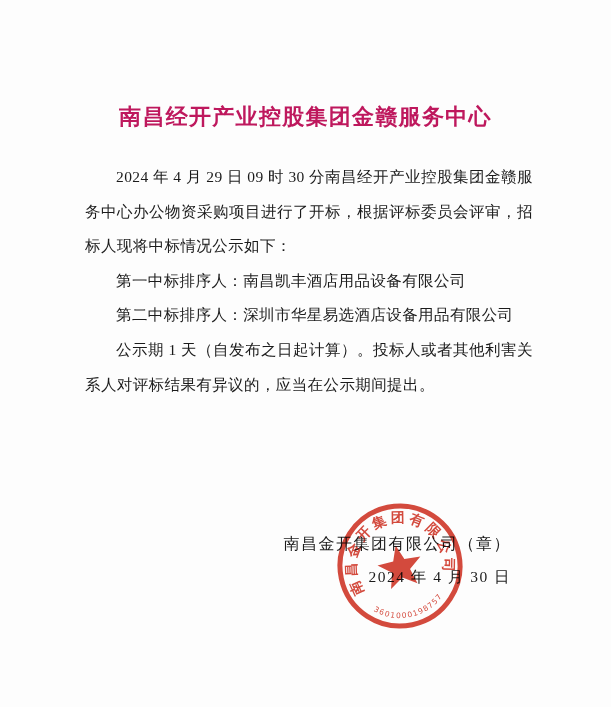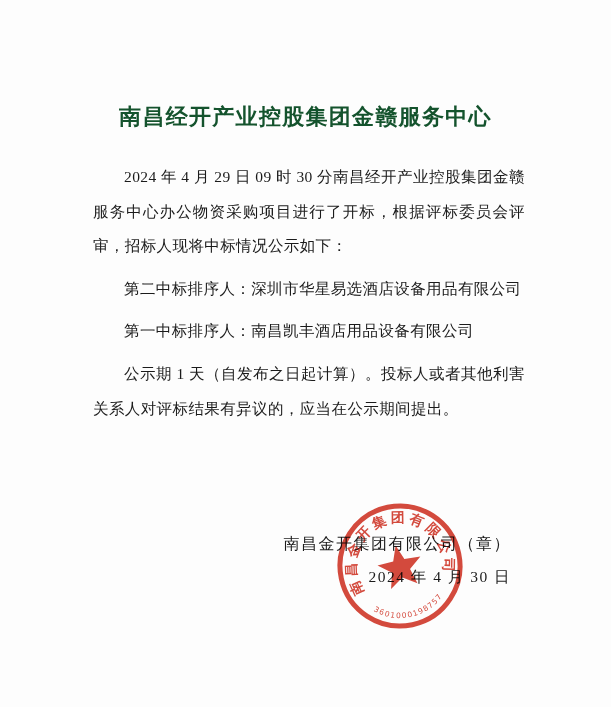--- a/index.html
+++ b/index.html
@@ -14,31 +14,31 @@
     color: #1b1b1b;
   }
   .title {
     margin: 0;
     padding-top: 96px;
     text-align: center;
     font-size: 22px;
     line-height: 41px;
     font-weight: bold;
     letter-spacing: 1.3px;
-    color: #14532d;
+    color: #be185d;
   }
   .title-line { display: block; }
   .content {
     margin: 0 78px 0 85px;
     font-size: 15.5px;
     line-height: 34.6px;
     text-align: justify;
     letter-spacing: 0.4px;
   }
-  .content p { margin: 8px; }
+  .content p { margin: 0; }
   .intro { margin-top: 23px !important; text-indent: 2em; }
   .winner { text-indent: 2em; }
   .notice { text-indent: 2em; }
   .signature {
     position: absolute;
     top: 534px;
     right: 100px;
     text-align: right;
     font-size: 16px;
     letter-spacing: 1.5px;
@@ -71,22 +71,22 @@
 <body>
 
 <div class="page">
 
   <h1 class="title">
     <span class="title-line">南昌经开产业控股集团金赣服务中心</span>
   </h1>
 
   <div class="content">
     <p class="intro">2024 年 4 月 29 日 09 时 30 分南昌经开产业控股集团金赣服务中心办公物资采购项目进行了开标，根据评标委员会评审，招标人现将中标情况公示如下：</p>
+    <p class="winner">第一中标排序人：南昌凯丰酒店用品设备有限公司</p>
     <p class="winner">第二中标排序人：深圳市华星易选酒店设备用品有限公司</p>
-    <p class="winner">第一中标排序人：南昌凯丰酒店用品设备有限公司</p>
     <p class="notice">公示期 1 天（自发布之日起计算）。投标人或者其他利害关系人对评标结果有异议的，应当在公示期间提出。</p>
   </div>
 
   <div class="signature">
     <div class="sig-company">南昌金开集团有限公司（章）</div>
     <div class="sig-date">2024 年 4 月 30 日</div>
   </div>
 
   <svg class="seal" viewBox="-75 -75 150 150" xmlns="http://www.w3.org/2000/svg">
     <g transform="rotate(-12)">

